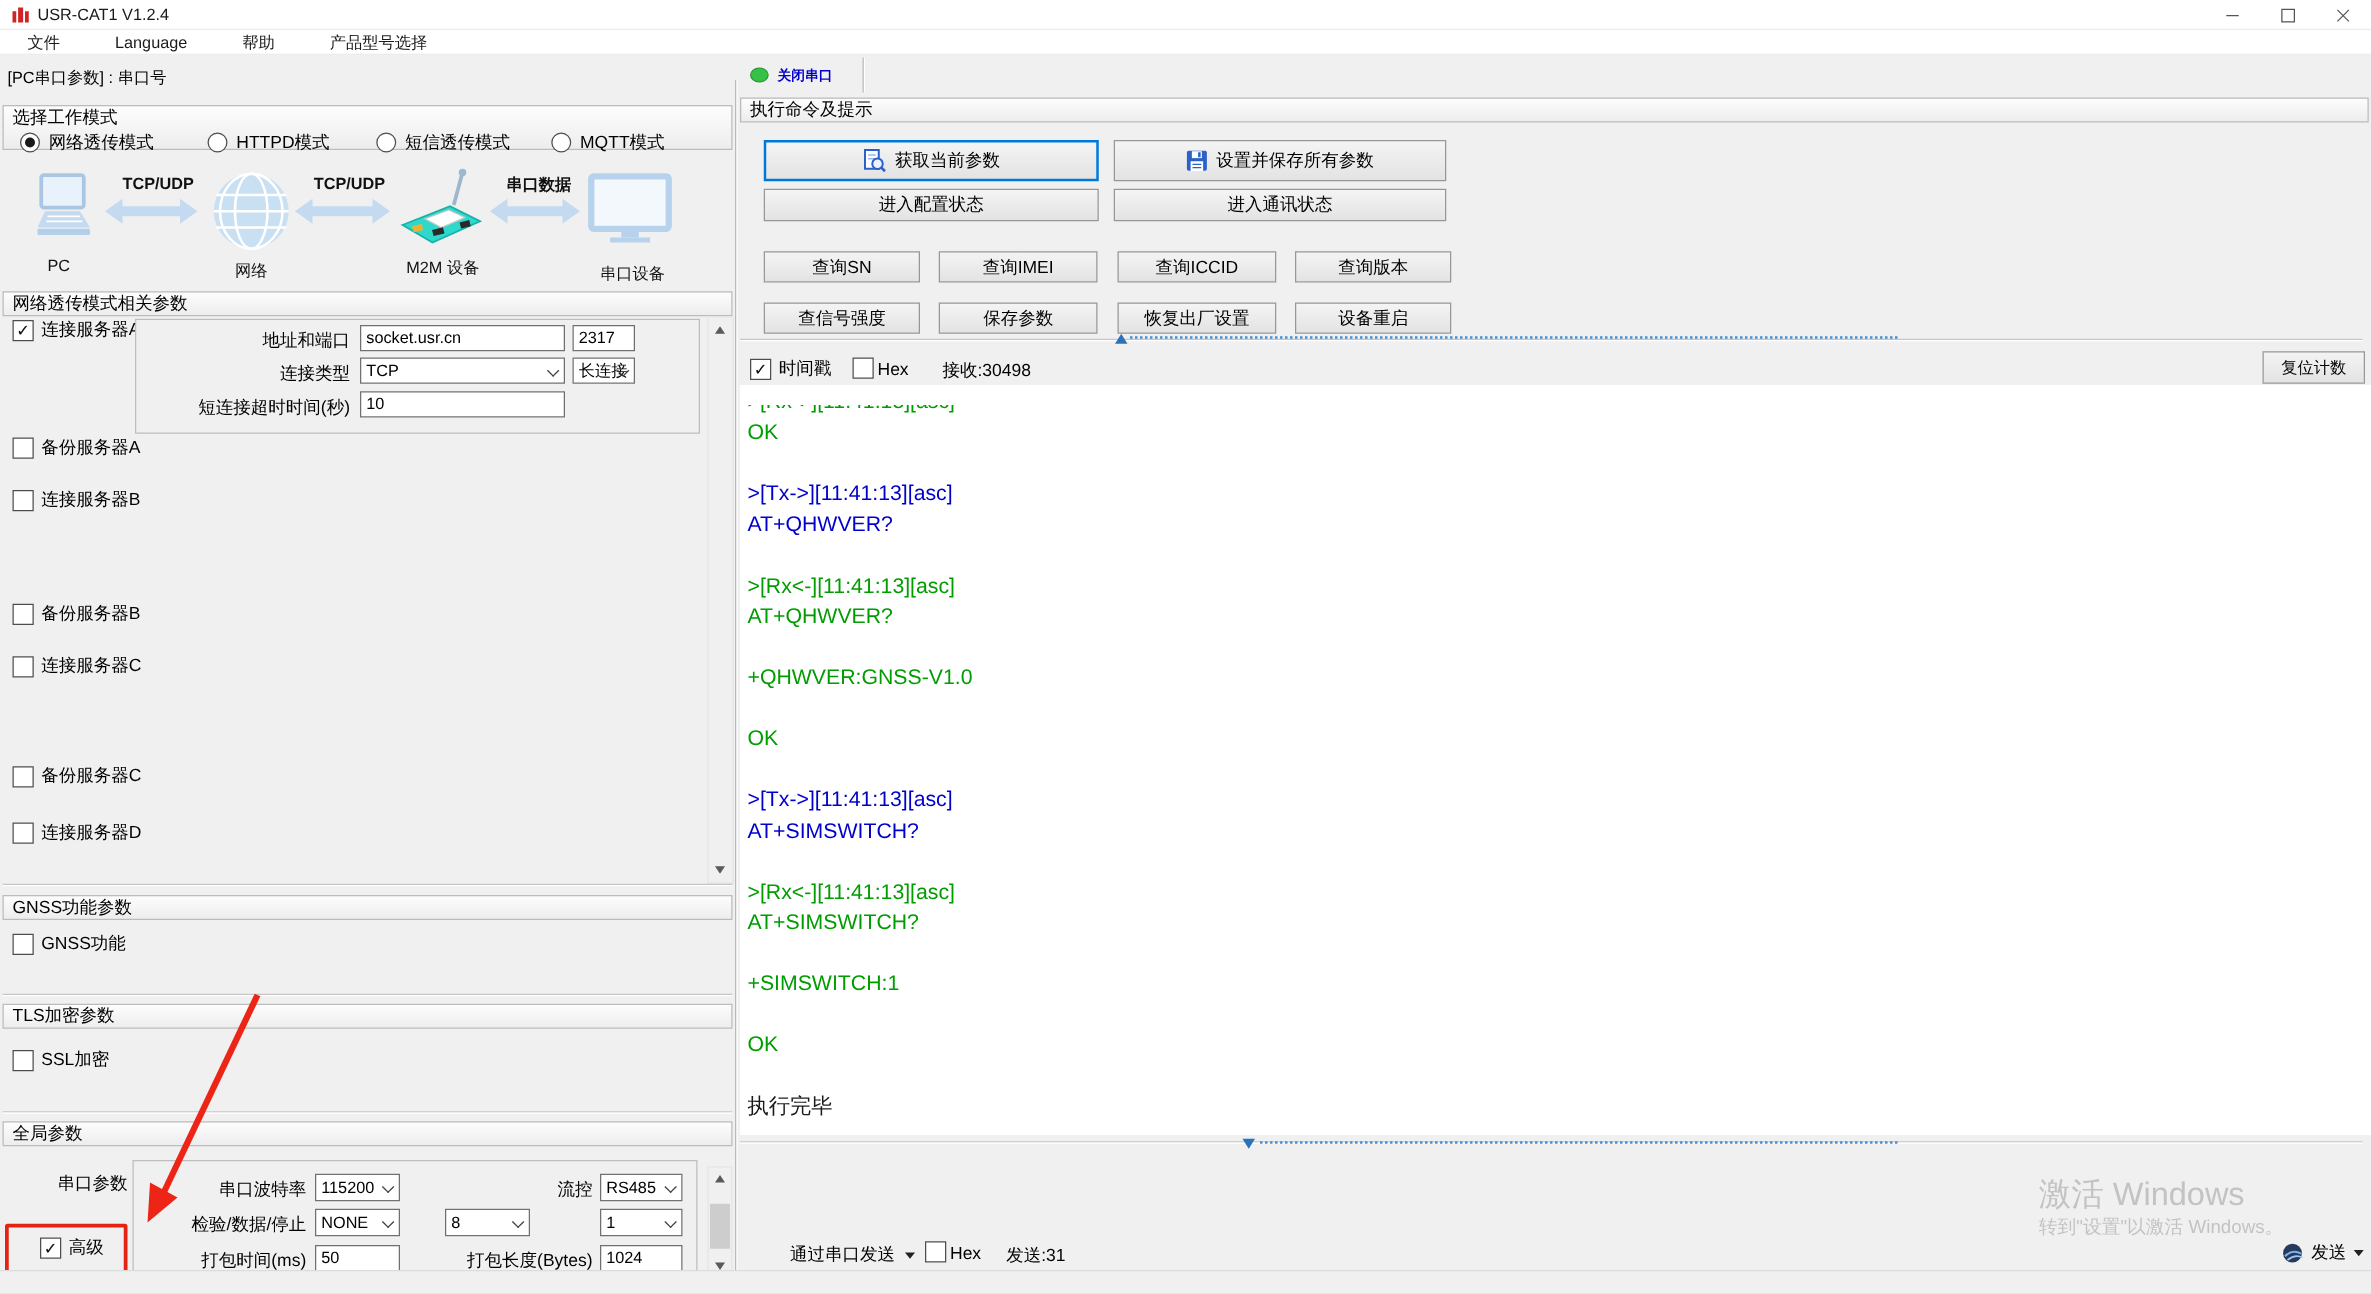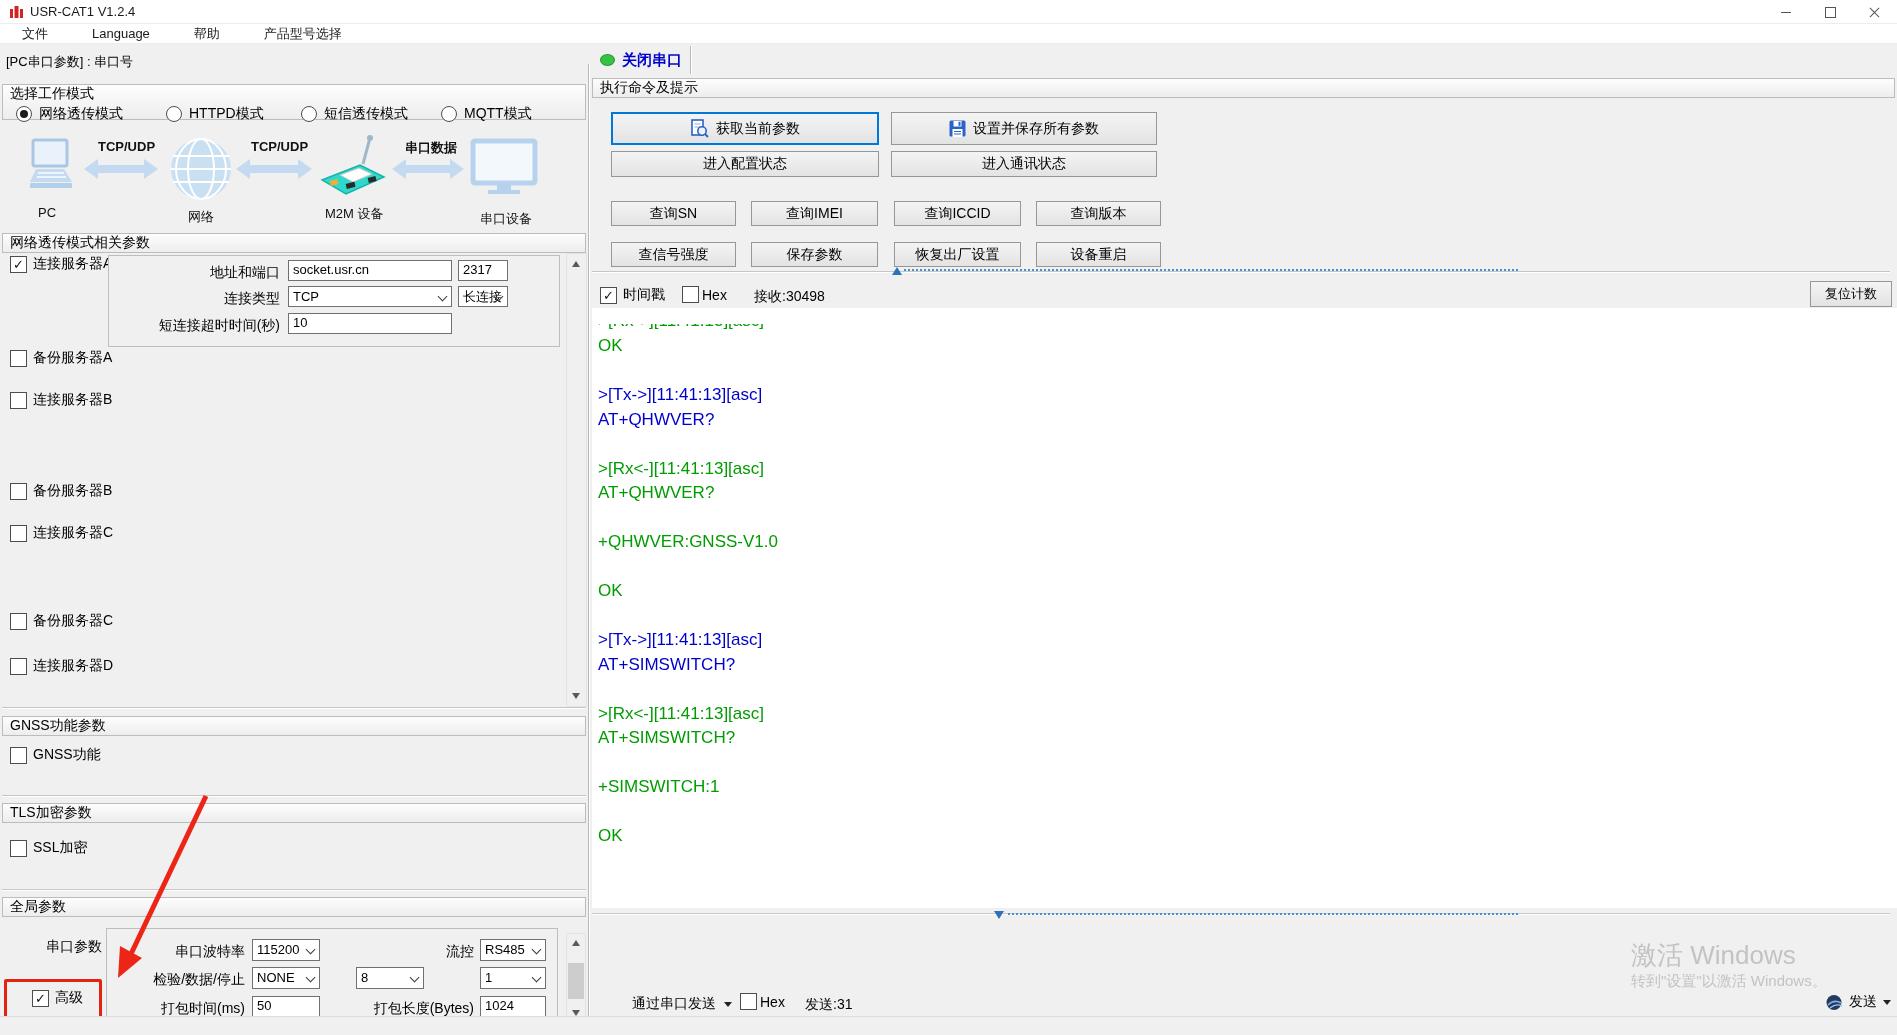--- a/index.html
+++ b/index.html
@@ -50,21 +50,21 @@
   .log-lines{position:absolute;left:6px;top:16px;right:10px;}
   .log-line{line-height:24.5px;min-height:24.5px;font-size:17px;white-space:pre;}
   .lg-g{color:#009c00;} .lg-b{color:#0000cc;} .lg-k{color:#1a1a1a;}
   .lg-partial{height:10px;min-height:10px;overflow:hidden;position:relative;}
   .lg-partial span{position:relative;top:-15px;display:block;}
   
   .watermark1{position:absolute;left:1631px;top:938px;font-size:26px;color:#c3c3c3;}
   .watermark2{position:absolute;left:1631px;top:972px;font-size:15px;color:#c3c3c3;}
   .redrect{position:absolute;border:3px solid #e42313;border-radius:2px;}
   .green-dot{width:13px;height:10px;border-radius:50%;background:#35c246;border:1px solid #259a33;}
-  .closeport-txt{font-size:15px;font-weight:bold;color:#0000cc;}
+  .closeport-txt{font-size:11px;font-weight:bold;color:#0000cc;}
   .diag-lbl{position:absolute;font-size:13px;color:#111;white-space:nowrap;}
   .diag-link{position:absolute;font-size:13px;font-weight:bold;color:#111;white-space:nowrap;}
   .tri-dn-s{display:inline-block;width:0;height:0;border-left:4px solid transparent;border-right:4px solid transparent;border-top:5px solid #222;}
 </style>
 </head>
 <body>
 
 <div id="app">
 
   <div class="abs titlebar">
@@ -388,20 +388,21 @@
         <div class="log-line lg-b"><span>&gt;[Tx-&gt;][11:41:13][asc]</span></div>
         <div class="log-line lg-b"><span>AT+SIMSWITCH?</span></div>
         <div class="log-line lg-g"><span></span></div>
         <div class="log-line lg-g"><span>&gt;[Rx&lt;-][11:41:13][asc]</span></div>
         <div class="log-line lg-g"><span>AT+SIMSWITCH?</span></div>
         <div class="log-line lg-g"><span></span></div>
         <div class="log-line lg-g"><span>+SIMSWITCH:1</span></div>
         <div class="log-line lg-g"><span></span></div>
         <div class="log-line lg-g"><span>OK</span></div>
         <div class="log-line lg-g"><span></span></div>
+        <div class="log-line lg-k"><span>执行完毕</span></div>
       </div>
   </div>
 
   <div class="abs groove" style="left:592px;top:913px;width:1298px;"></div>
   <div class="abs" style="left:992px;top:908px;width:526px;height:13px;">
     <span class="tb-line" style="left:16px;right:0;top:5px;"></span>
     <span class="tb-down" style="left:2px;top:3px;"></span>
   </div>
 
   <div class="abs" style="left:605px;top:994px;height:20px;display:flex;align-items:center;gap:8px;">

